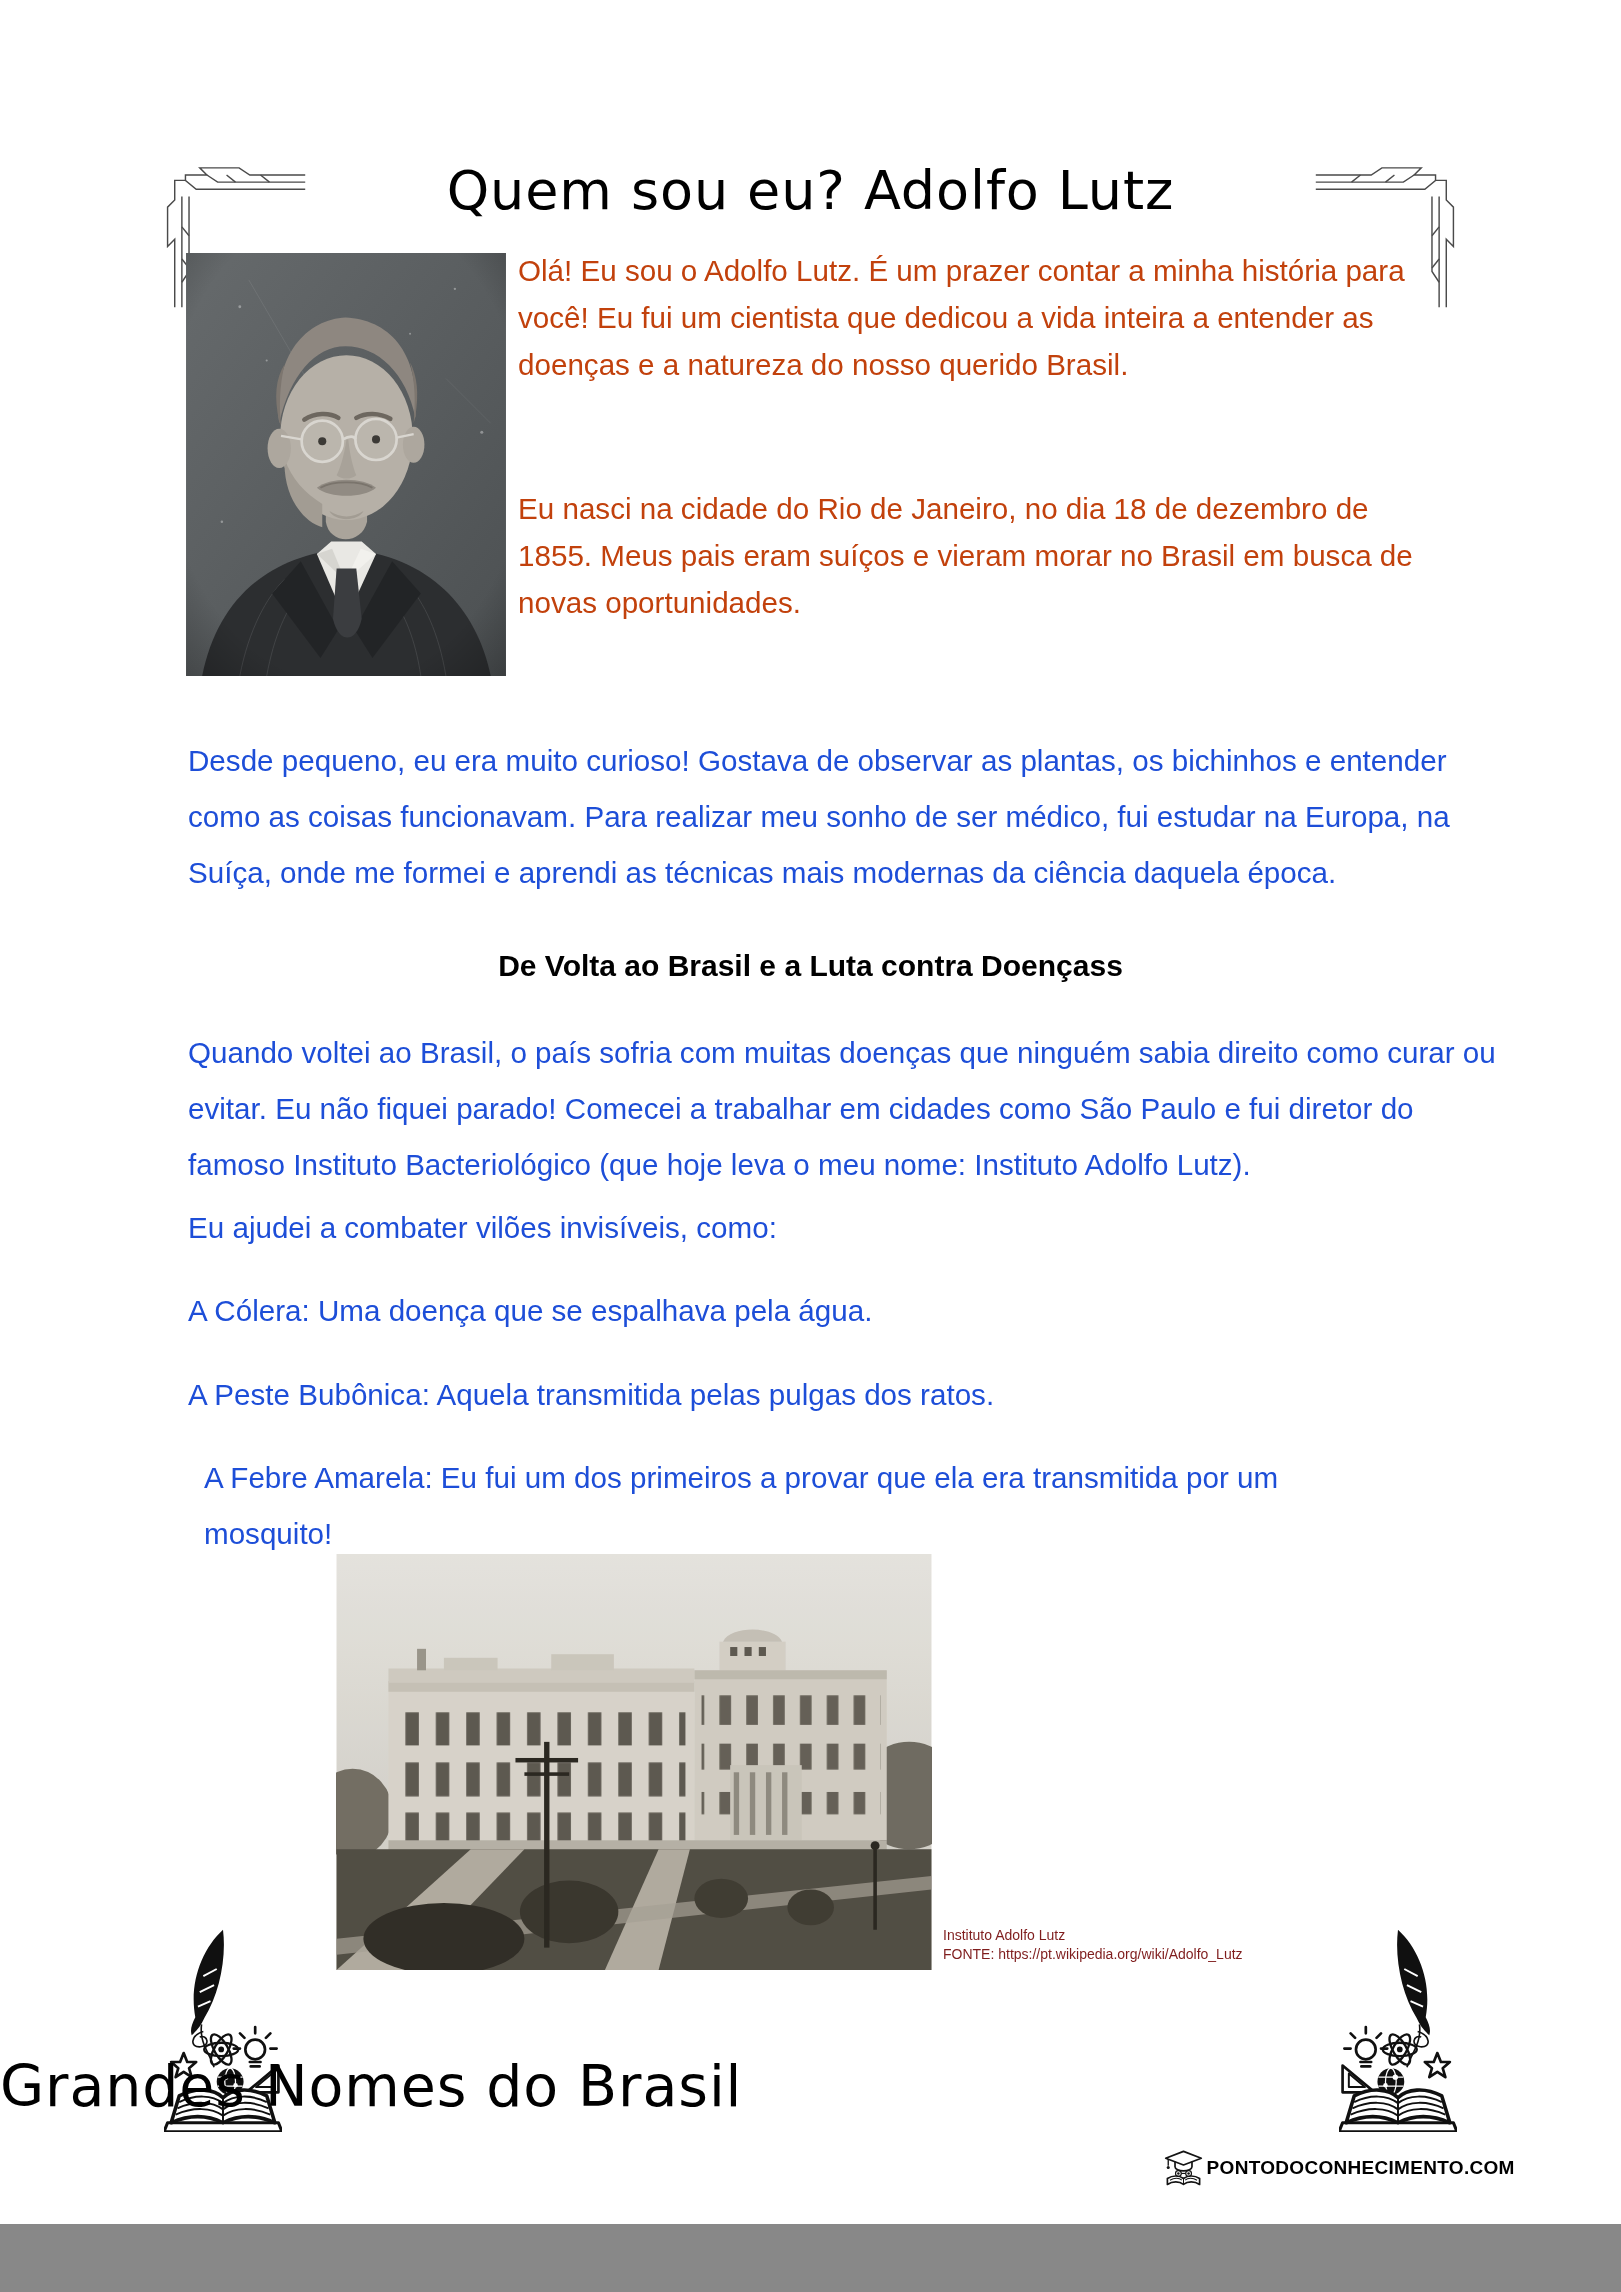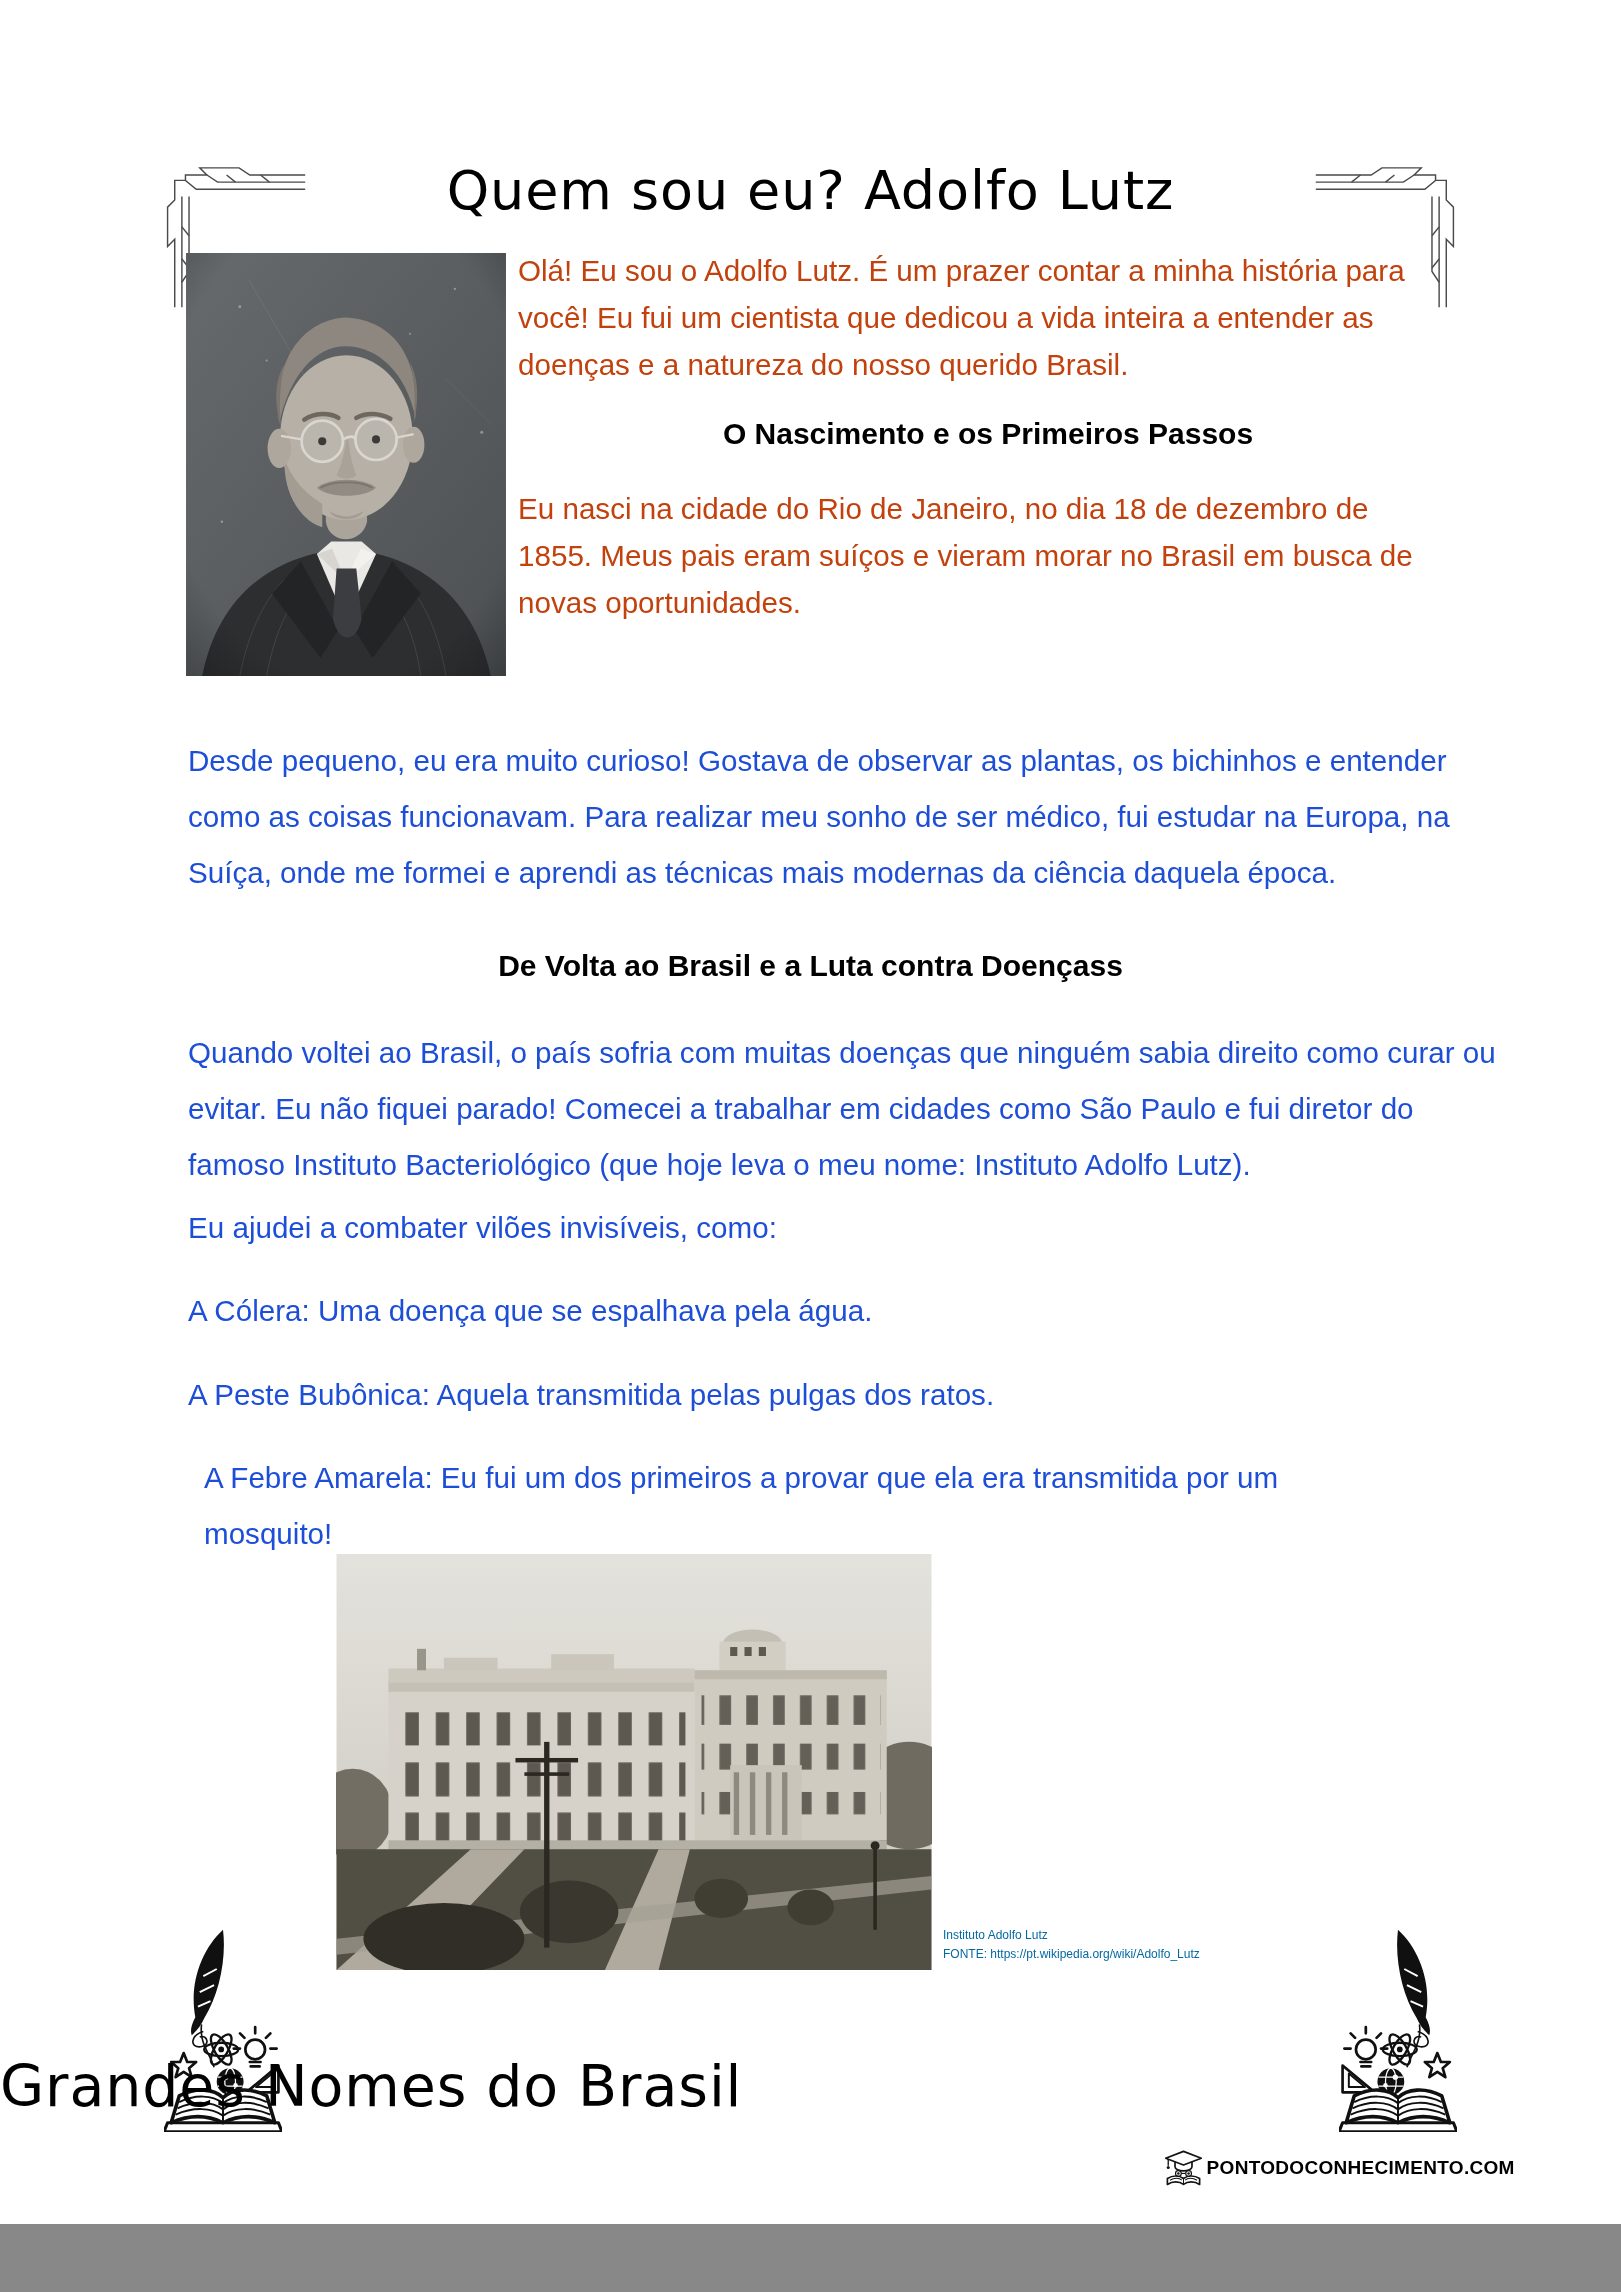--- a/index.html
+++ b/index.html
@@ -7,21 +7,21 @@
     position:relative;width:1621px;height:2224px;margin:0 auto;
     background:#ffffff;overflow:hidden;color:#000;
     font-family:"Liberation Sans", sans-serif;
   }
   .abs{position:absolute;}
   .handwrite{font-family:"DejaVu Sans", sans-serif;font-weight:400;letter-spacing:0.9px;}
   .doc-title{font-size:54px;width:100%;text-align:center;top:159px;left:0;}
   .body-text{font-size:29.6px;line-height:56px;color:#1d4ed8;}
   .col-text{font-size:29.6px;line-height:47px;color:#c2410c;}
   .sec-head{font-size:30px;font-weight:bold;text-align:center;}
-  .caption{font-size:12px;line-height:19px;color:#0369a1;}
+  .caption{font-size:14px;line-height:19px;color:#7f1d1d;}
   .footer-title{font-size:57px;width:100%;text-align:left;top:2053px;left:0;}
   .brand{font-size:19px;font-weight:600;letter-spacing:0.3px;}
   .photo-frame{display:block;}
   svg{display:block;}
 </style>
 </head>
 <body>
 
 <div id="page">
 
@@ -129,21 +129,20 @@
       <path d="M146 262 C160 250 198 250 212 262 C198 274 160 274 146 262 Z" fill="#918b83"></path>
       <path d="M150 262 C164 254 194 254 208 262" stroke="#7a746c" stroke-width="2" fill="none"></path>
 
       <path d="M160 288 C172 296 186 296 198 288 C192 300 166 300 160 288 Z" fill="#a29c93"></path>
       <rect width="357" height="472" fill="url(#pvig)"></rect>
     </svg>
   </div>
 
   <div class="abs col-text" style="left:518px;top:247px;width:945px;">Olá! Eu sou o Adolfo Lutz. É um prazer contar a minha história para você! Eu fui um cientista que dedicou a vida inteira a entender as doenças e a natureza do nosso querido Brasil.</div>
 
-  <div class="abs sec-head" style="left:518px;top:417px;width:940px;">O Nascimento e os Primeiros Passos</div>
 
   <div class="abs col-text" style="left:518px;top:485px;width:900px;">Eu nasci na cidade do Rio de Janeiro, no dia 18 de dezembro de 1855. Meus pais eram suíços e vieram morar no Brasil em busca de novas oportunidades.</div>
 
   <div class="abs body-text" style="left:188px;top:733px;width:1299px;">Desde pequeno, eu era muito curioso! Gostava de observar as plantas, os bichinhos e entender como as coisas funcionavam. Para realizar meu sonho de ser médico, fui estudar na Europa, na Suíça, onde me formei e aprendi as técnicas mais modernas da ciência daquela época.</div>
 
   <div class="abs sec-head" style="left:0;top:949px;width:1621px;">De Volta ao Brasil e a Luta contra Doençass</div>
 
   <div class="abs body-text" style="left:188px;top:1025px;width:1308px;">Quando voltei ao Brasil, o país sofria com muitas doenças que ninguém sabia direito como curar ou evitar. Eu não fiquei parado! Comecei a trabalhar em cidades como São Paulo e fui diretor do famoso Instituto Bacteriológico (que hoje leva o meu nome: Instituto Adolfo Lutz).</div>
 
   <div class="abs body-text" style="left:188px;top:1200px;width:1308px;">Eu ajudei a combater vilões invisíveis, como:</div>

